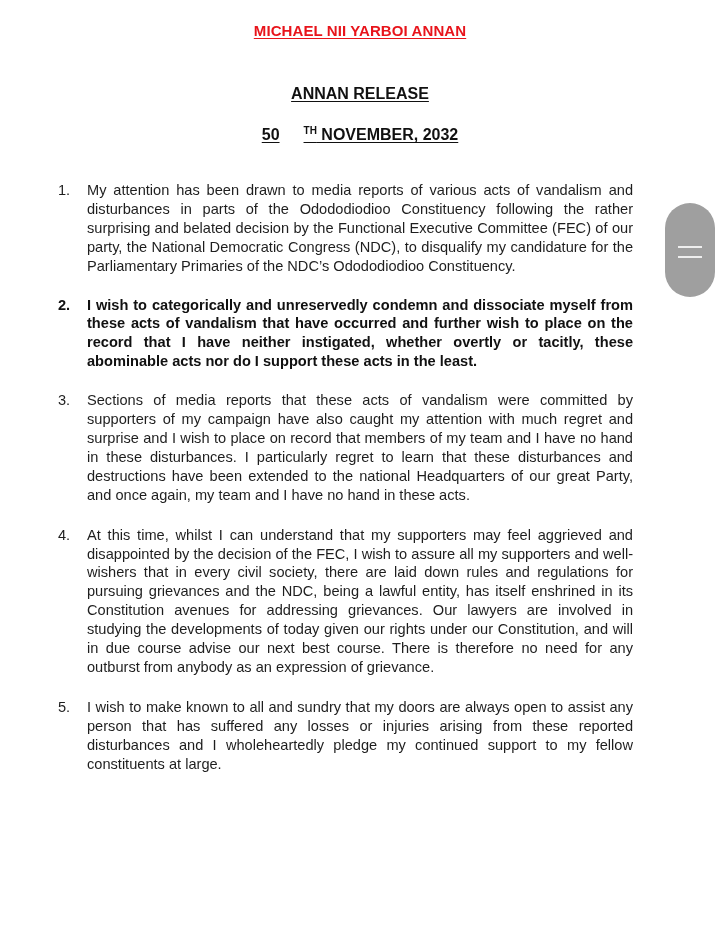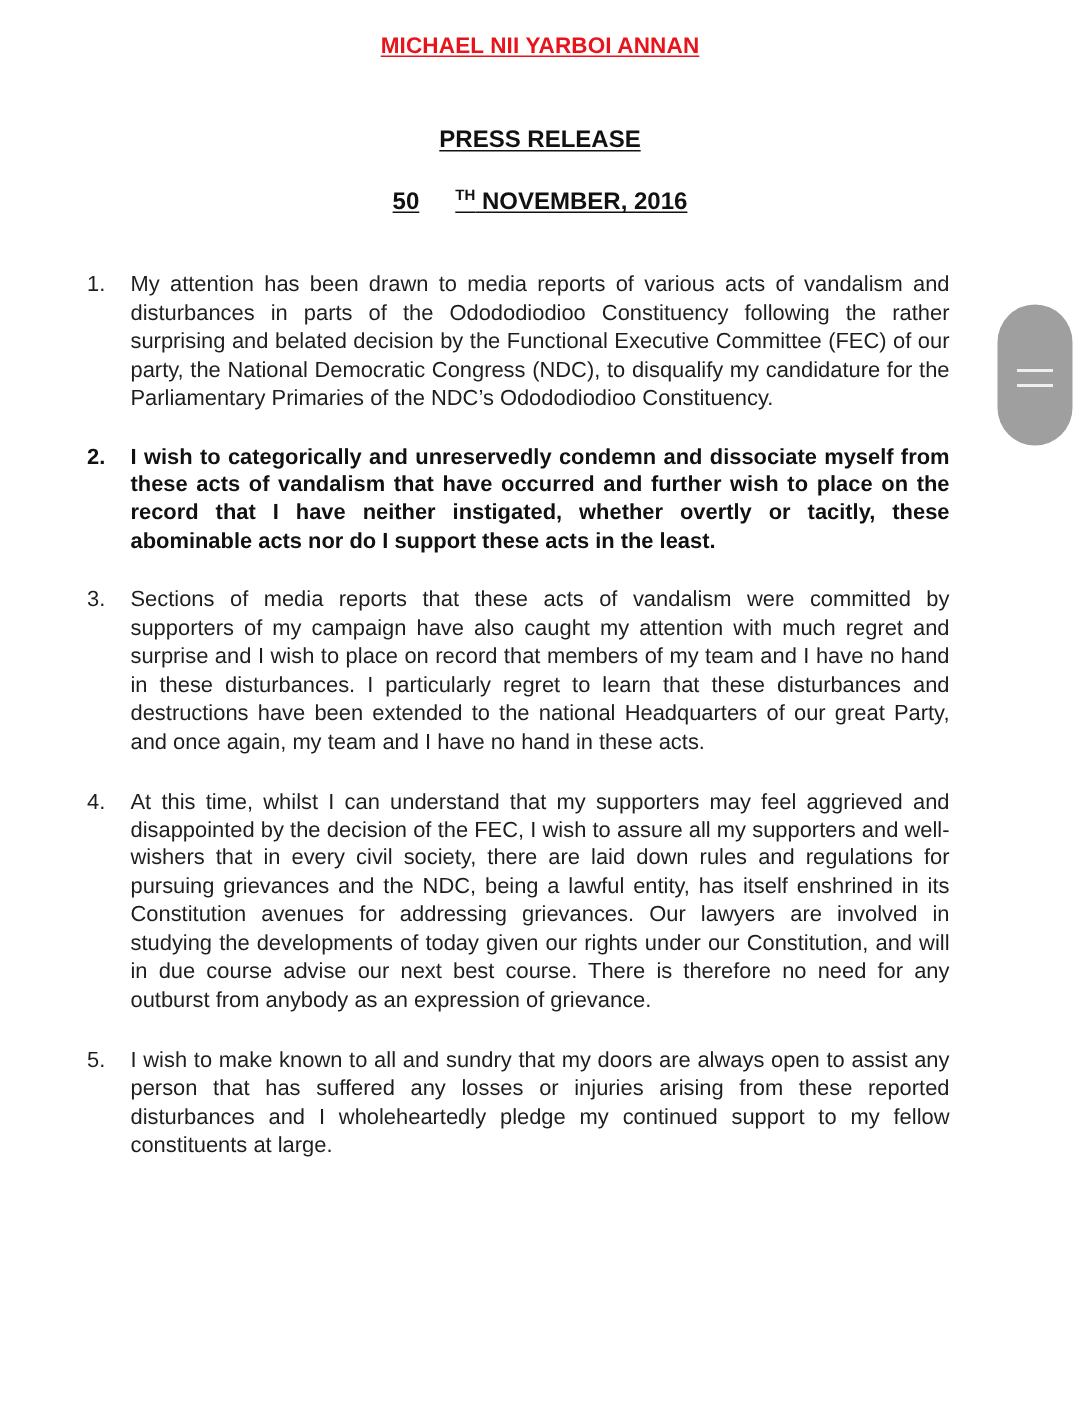--- a/index.html
+++ b/index.html
@@ -110,23 +110,23 @@
     .scroll-handle .bar.b1 { top: 43px; }
     .scroll-handle .bar.b2 { top: 53px; }
   </style>
 </head>
 <body>
 
 <div class="page">
 
   <div class="author">MICHAEL NII YARBOI ANNAN</div>
 
-  <div class="title">PRESS RELEASE</div>
+  <div class="title">ANNAN RELEASE</div>
 
-  <div class="date"><span>50</span><sup>TH</sup><span> NOVEMBER, 2016</span></div>
+  <div class="date"><span>50</span><sup>TH</sup><span> NOVEMBER, 2032</span></div>
 
   <ol class="items">
     <li class="item item1">
       <span class="num">1.</span>
       <span>My attention has been drawn to media reports of various acts of vandalism and disturbances in parts of the Odododiodioo Constituency following the rather surprising and belated decision by the Functional Executive Committee (FEC) of our party, the National Democratic Congress (NDC), to disqualify my candidature for the Parliamentary Primaries of the NDC’s Odododiodioo Constituency.</span>
     </li>
     <li class="item item2 bold">
       <span class="num">2.</span>
       <span>I wish to categorically and unreservedly condemn and dissociate myself from these acts of vandalism that have occurred and further wish to place on the record that I have neither instigated, whether overtly or tacitly, these abominable acts nor do I support these acts in the least.</span>
     </li>

